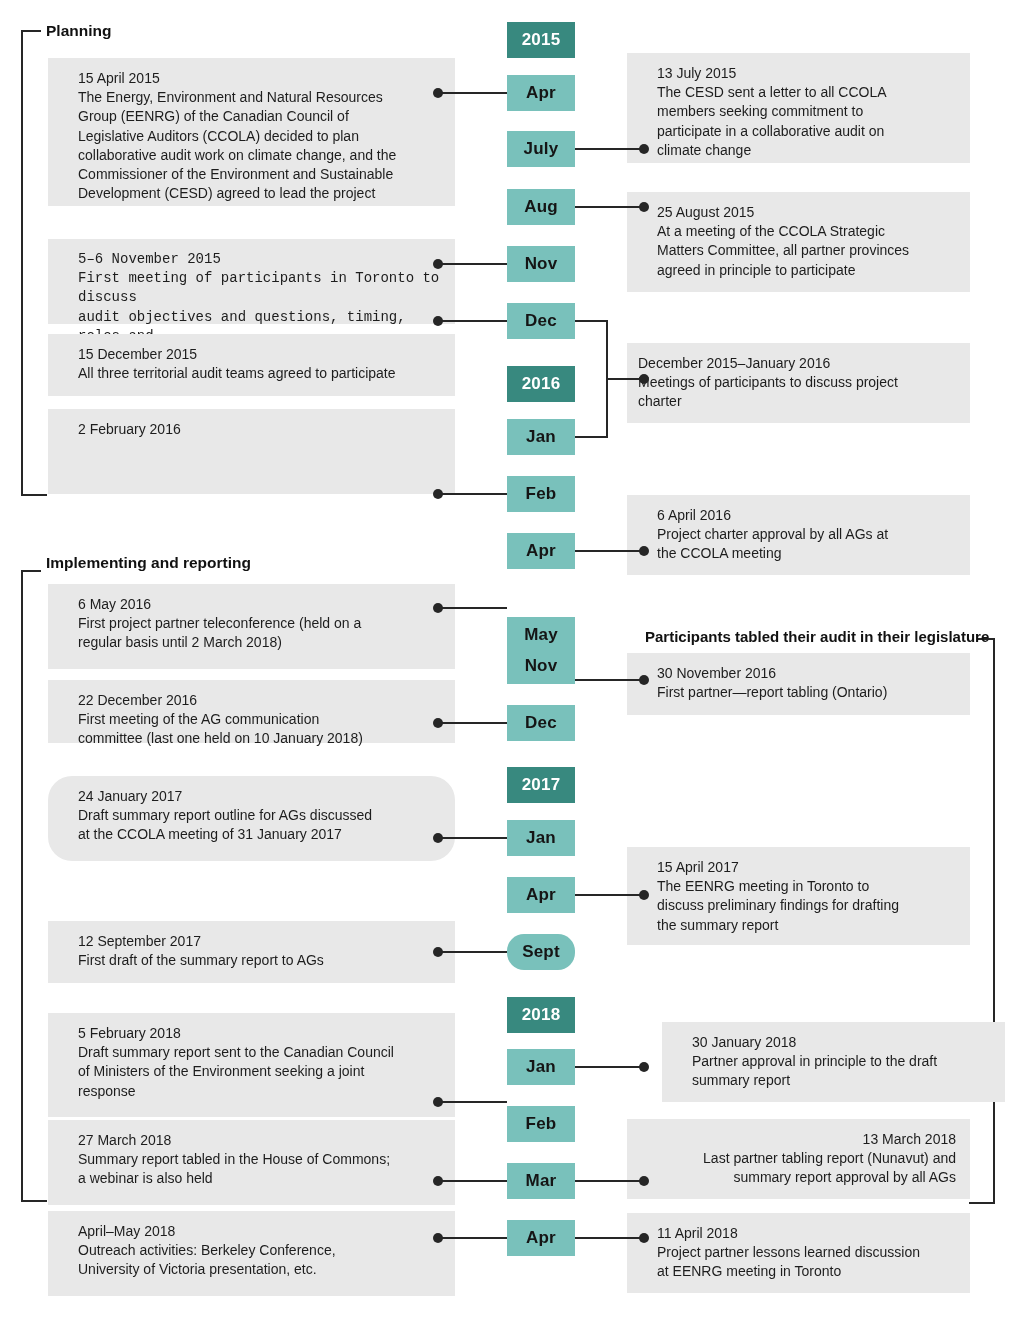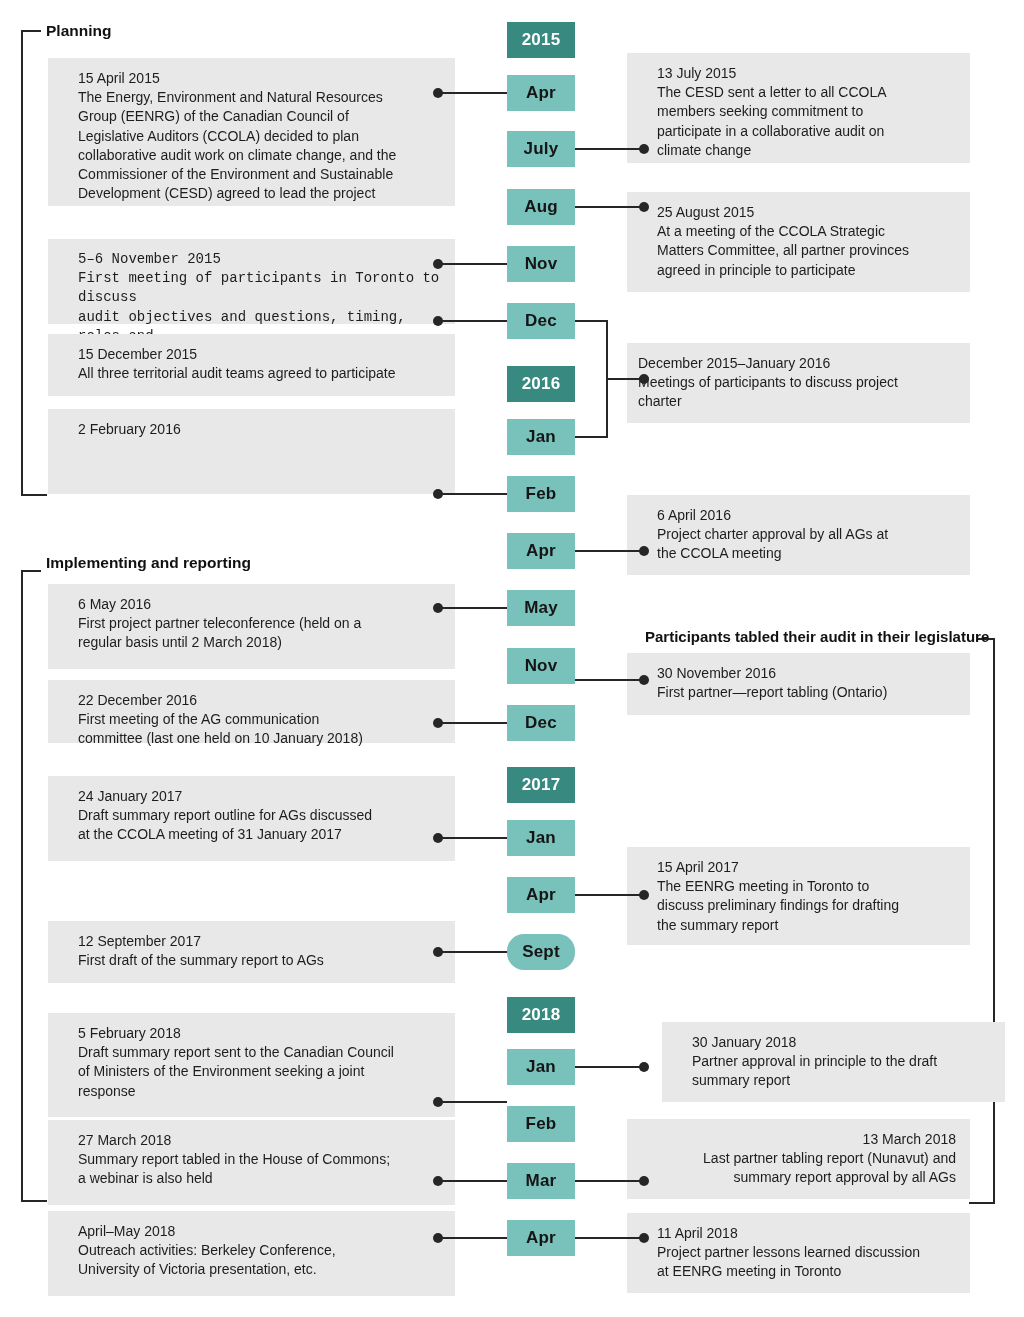--- a/index.html
+++ b/index.html
@@ -76,21 +76,21 @@
     </div>
   <div class="chip month" style="left:507px;top:419px;">
       <span>Jan</span>
     </div>
   <div class="chip month" style="left:507px;top:476px;">
       <span>Feb</span>
     </div>
   <div class="chip month" style="left:507px;top:533px;">
       <span>Apr</span>
     </div>
-  <div class="chip month" style="left:507px;top:590px;">
+  <div class="chip month" style="left:507px;top:617px;">
       <span>May</span>
     </div>
   <div class="chip month" style="left:507px;top:648px;">
       <span>Nov</span>
     </div>
   <div class="chip month" style="left:507px;top:705px;">
       <span>Dec</span>
     </div>
   <div class="chip year" style="left:507px;top:767px;">
       <span>2017</span>
@@ -140,21 +140,21 @@
     <div class="txt"><span>2 February 2016</span><br></div>
   </div>
   <div class="box left" style="left:48px;top:584px;height:85px;">
     <div class="txt"><span>6 May 2016</span><br><span>First project partner teleconference (held on a
 regular basis until 2 March 2018)</span></div>
   </div>
   <div class="box left" style="left:48px;top:680px;height:63px;">
     <div class="txt"><span>22 December 2016</span><br><span>First meeting of the AG communication
 committee (last one held on 10 January 2018)</span></div>
   </div>
-  <div class="box left" style="left:48px;top:776px;height:85px;">
+  <div class="box left" style="left:48px;top:776px;height:85px;border-radius:24px;">
     <div class="txt"><span>24 January 2017</span><br><span>Draft summary report outline for AGs discussed
 at the CCOLA meeting of 31 January 2017</span></div>
   </div>
   <div class="box left" style="left:48px;top:921px;height:62px;">
     <div class="txt"><span>12 September 2017</span><br><span>First draft of the summary report to AGs</span></div>
   </div>
   <div class="box left" style="left:48px;top:1013px;height:104px;">
     <div class="txt"><span>5 February 2018</span><br><span>Draft summary report sent to the Canadian Council
 of Ministers of the Environment seeking a joint
 response</span></div>

